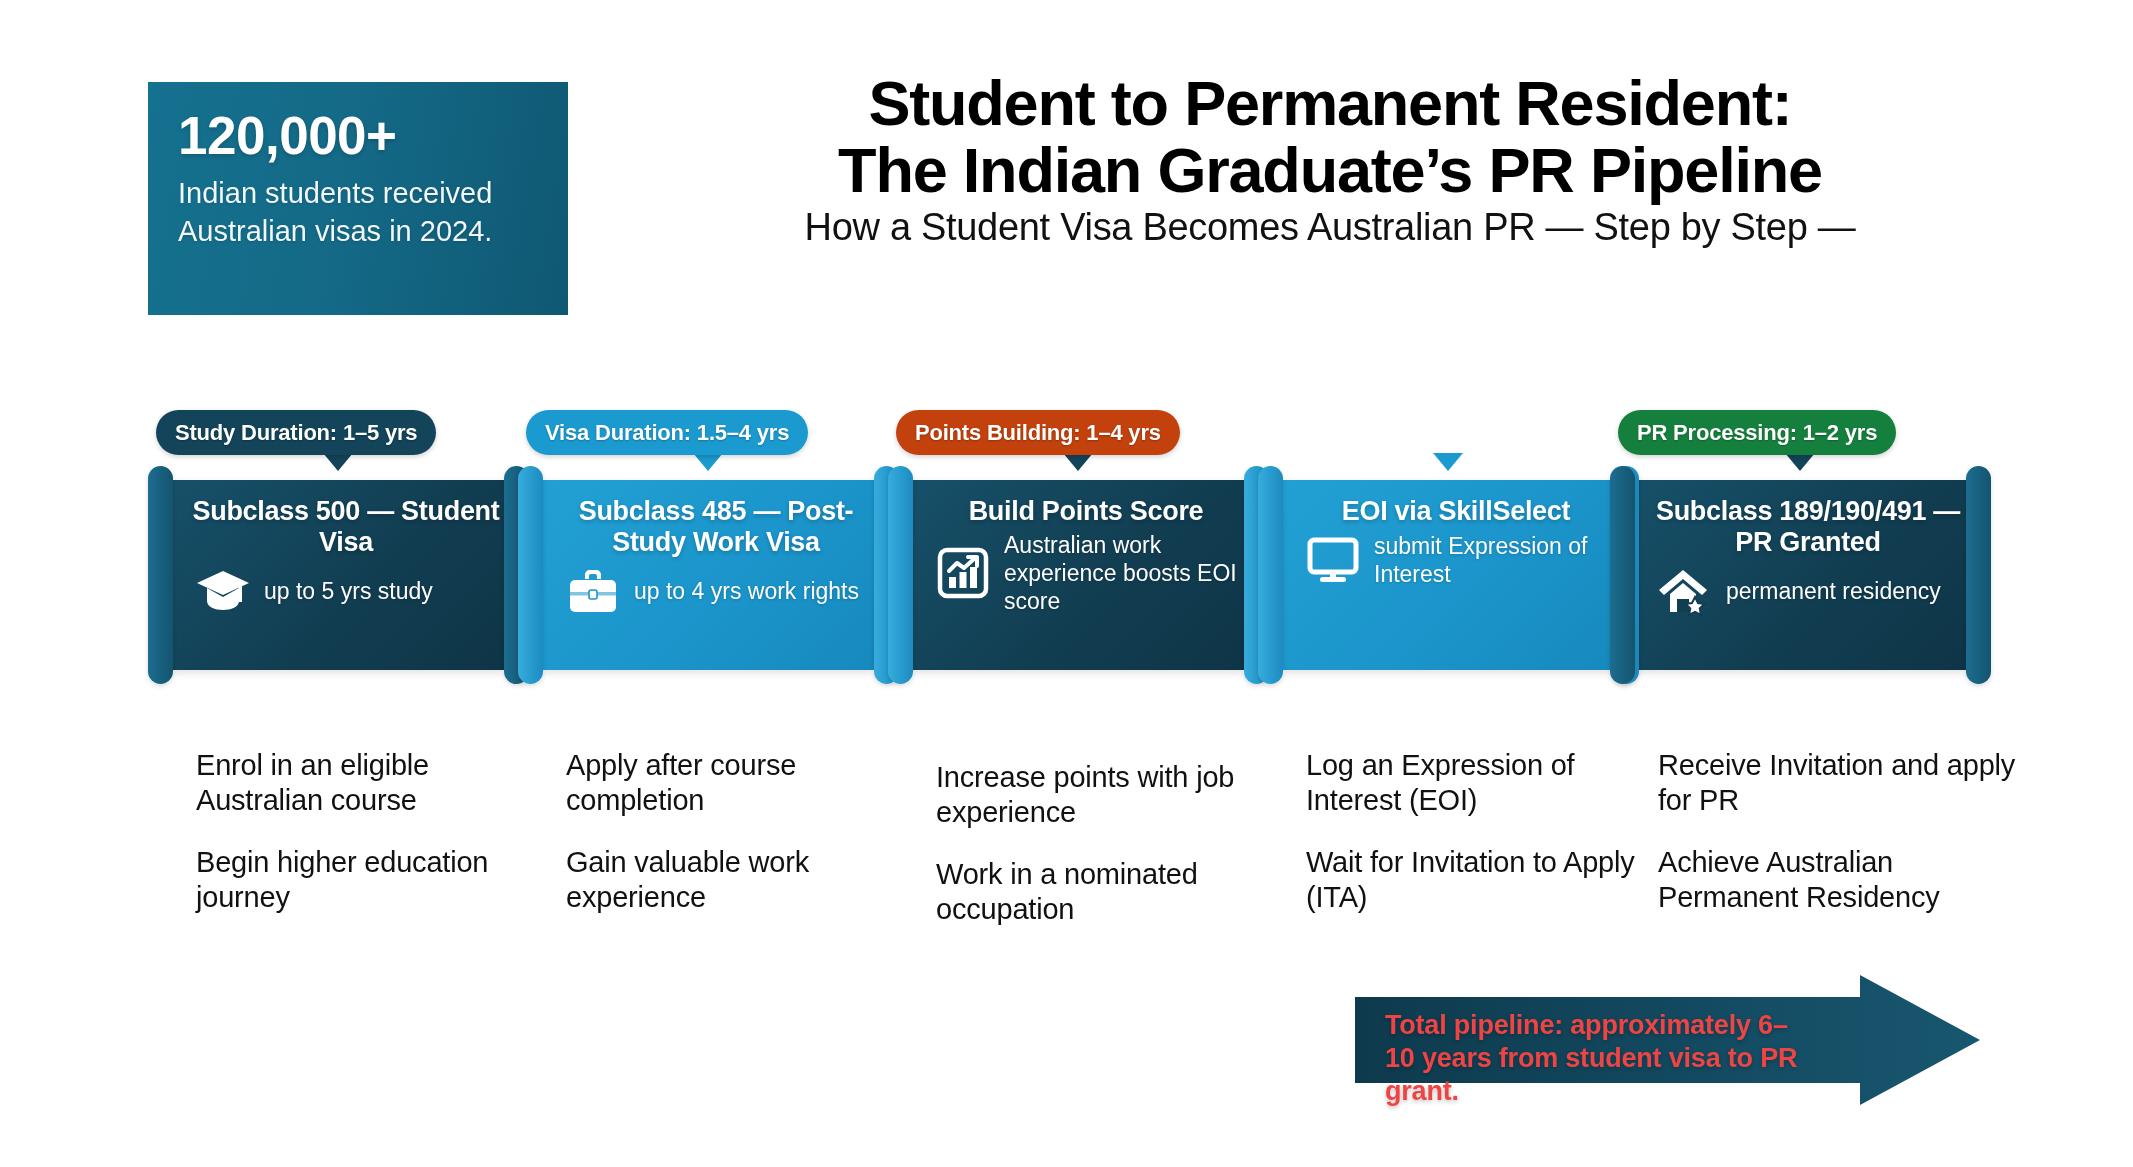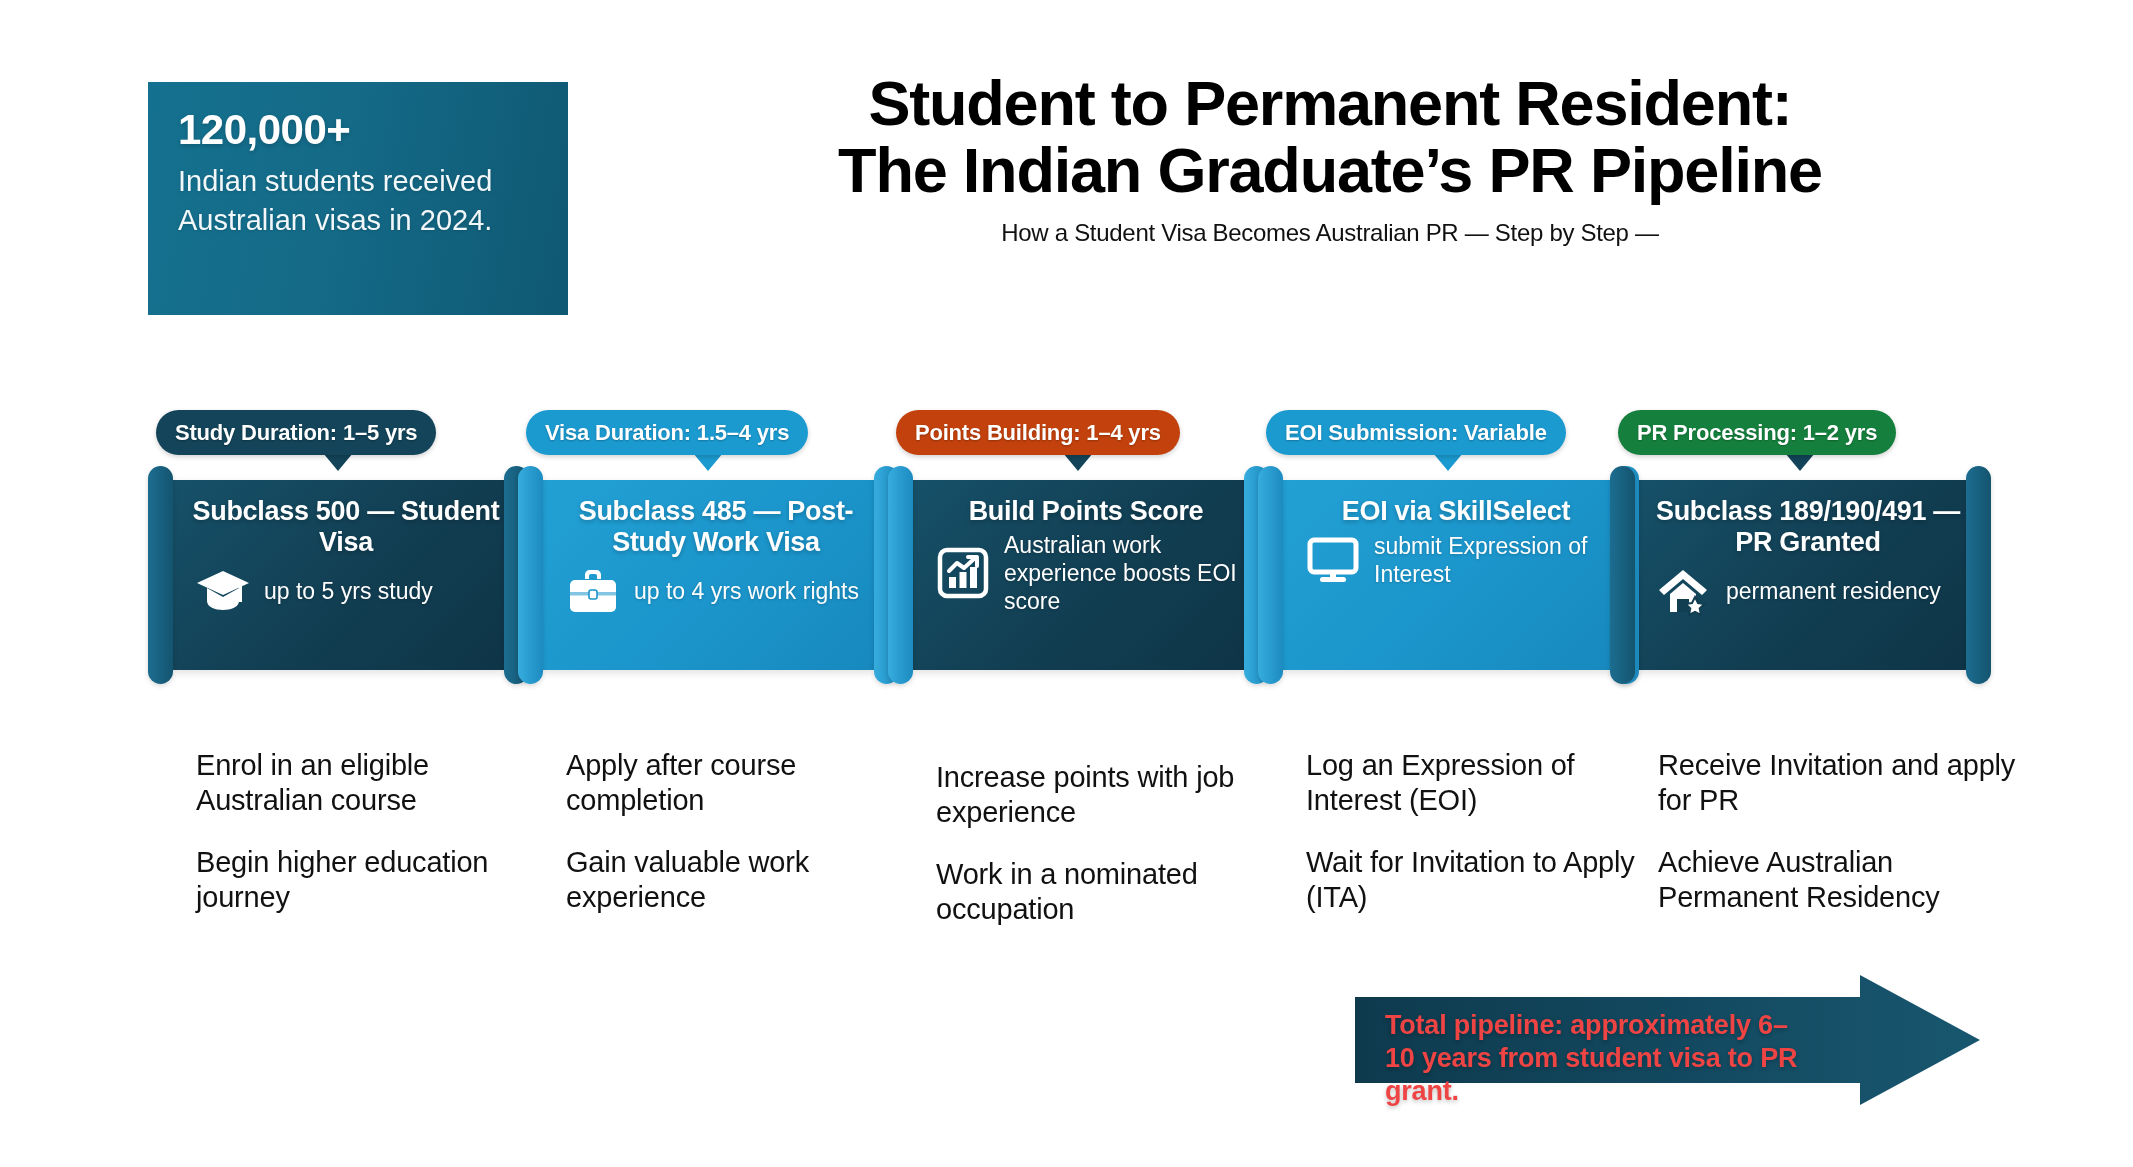--- a/index.html
+++ b/index.html
@@ -28,21 +28,21 @@
     position: absolute;
     left: 148px;
     top: 82px;
     width: 420px;
     height: 233px;
     background: linear-gradient(100deg, #14718F 0%, #146A87 45%, #0F5873 100%);
     padding: 26px 30px 0 30px;
     box-sizing: border-box;
   }
   #stat-number {
-    font-size: 42px;
+    font-size: 53px;
     font-weight: bold;
     color: #ffffff;
     letter-spacing: -0.5px;
     line-height: 1.05;
     text-shadow: 0 2px 4px rgba(0,0,0,0.18);
   }
   #stat-caption {
     margin-top: 10px;
     font-size: 29px;
     color: #f2f7f9;
@@ -59,22 +59,21 @@
   }
   .title-line {
     font-size: 63px;
     font-weight: bold;
     line-height: 1.07;
     letter-spacing: -1.2px;
     color: #000000;
     white-space: nowrap;
   }
   #subtitle {
-    margin-top: 14px;
-    font-size: 24px;
+    font-size: 38px;
     line-height: 1.2;
     color: #111111;
     letter-spacing: -0.3px;
     white-space: nowrap;
   }
 
   
   #pipeline {
     position: absolute;
     left: 148px;
@@ -328,23 +327,20 @@
           </svg>
         </div>
         <div class="card-sub">Australian work experience boosts EOI score</div>
       </div>
     </div>
   </div>
 
   <div class="step s3">
     <div class="post left" style="background:linear-gradient(90deg,#36ACDD,#1C8BC0);"></div>
     <div class="post right" style="background:linear-gradient(90deg,#36ACDD,#1C8BC0);"></div>
-    <div class="badge" style="background:#1B9AD0;">
-      <span class="badge-label">EOI Submission: Variable</span>
-    </div>
     <div class="badge-tail" style="border-top:18px solid #1B9AD0;"></div>
     <div class="card" style="background:linear-gradient(135deg,#22A0D4 0%,#1B95CB 55%,#1789BE 100%);">
       <div class="card-title">EOI via SkillSelect</div>
       <div class="card-bottom">
         <div class="card-icon">
           <svg width="54" height="50" viewBox="0 0 54 50">
             <rect x="4" y="5" width="46" height="32" rx="4" fill="none" stroke="#ffffff" stroke-width="5"></rect>
             <rect x="24" y="37" width="6" height="6" fill="#ffffff"></rect>
             <rect x="14" y="42" width="26" height="5" rx="2.5" fill="#ffffff"></rect>
           </svg>

